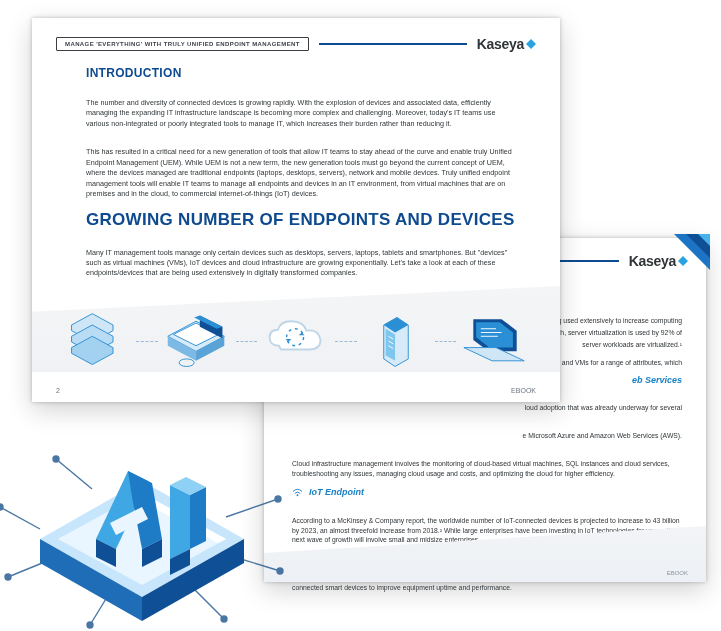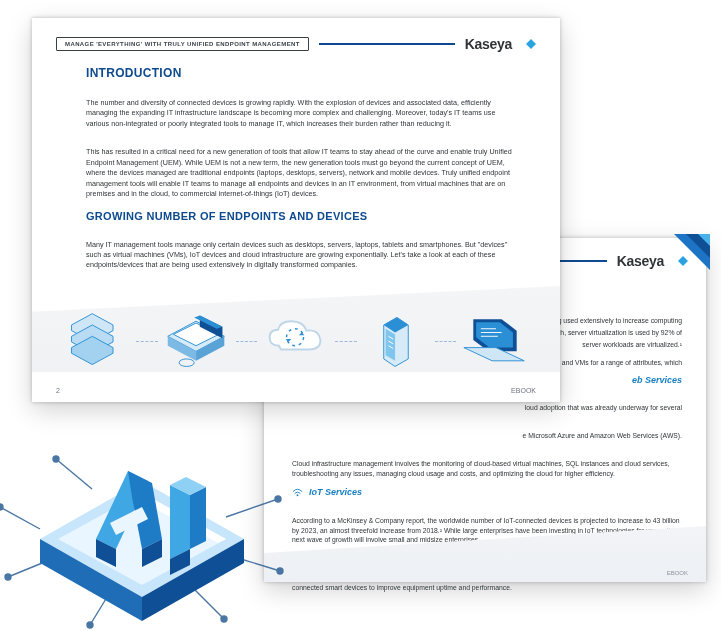--- a/index.html
+++ b/index.html
@@ -17,28 +17,28 @@
   #page1 .header-bar{
     position:absolute;left:24px;top:16px;right:24px;height:20px;
     display:flex;align-items:center;justify-content:space-between;
   }
   .header-box{
     border:1px solid #3a3f46;border-radius:1px;padding:3px 8px;
     font-size:6px;letter-spacing:.4px;color:#3a3f46;font-weight:600;
     text-transform:uppercase;
   }
   .blue-rule{flex:1;height:2px;background:#0d4a8f;margin:0 10px}
-  .logo{display:flex;align-items:center;gap:14px}
+  .logo{display:flex;align-items:center;gap:2px}
   .logo-text{font-size:14px;font-weight:700;color:#2f3437;letter-spacing:-.3px}
   .logo-accent{width:10px;height:10px}
 
   #page1 .body{position:absolute;left:54px;top:48px;right:42px}
   h1,h2{margin:0 0 6px 0;color:#0d4a8f;font-weight:800;letter-spacing:.3px}
   h1{font-size:12px}
-  h2{font-size:11px;margin-top:10px}
+  h2{font-size:17px;margin-top:10px}
   p{margin:18px 0 8px 0;font-size:7.2px;line-height:1.45;color:#2f3437}
 
   
   #page1 .band{
     position:absolute;left:0;right:0;top:268px;height:86px;
     background:linear-gradient(180deg,#f3f4f6 0%,#eef0f3 100%);
     clip-path:polygon(0 30%,100% 0,100% 100%,0 100%);
     opacity:.9;
   }
   #page1 .footer-row{
@@ -125,21 +125,21 @@
 
       <div class="sect">
         <div class="sect-title">
           <span class="sect-icon">
             <svg viewBox="0 0 12 12">
                 <path d="M1 5 Q6 0 11 5" fill="none" stroke="#1981c6" stroke-width="1"></path>
                 <path d="M3 7 Q6 4 9 7" fill="none" stroke="#1981c6" stroke-width="1"></path>
                 <circle cx="6" cy="9" r="1" fill="#1981c6"></circle>
               </svg>
           </span>
-          <span>IoT Services</span>
+          <span>IoT Endpoint</span>
         </div>
         <p>According to a McKinsey &amp; Company report, the worldwide number of IoT-connected devices is projected to increase to 43 billion by 2023, an almost threefold increase from 2018.² While large enterprises have been investing in IoT technologies for years, the next wave of growth will involve small and midsize enterprises.</p>
         <p>The number of IoT applications is growing fast and includes medical devices, industrial machines ("Industry 4.0"), agricultural equipment, connected automobiles and much more. IoT device management involves the monitoring and managing of all these connected smart devices to improve equipment uptime and performance.</p>
       </div>
     </div>
 
     <div class="band"></div>
     <div class="footer-row">
       <span></span>
       <span>EBOOK</span>

